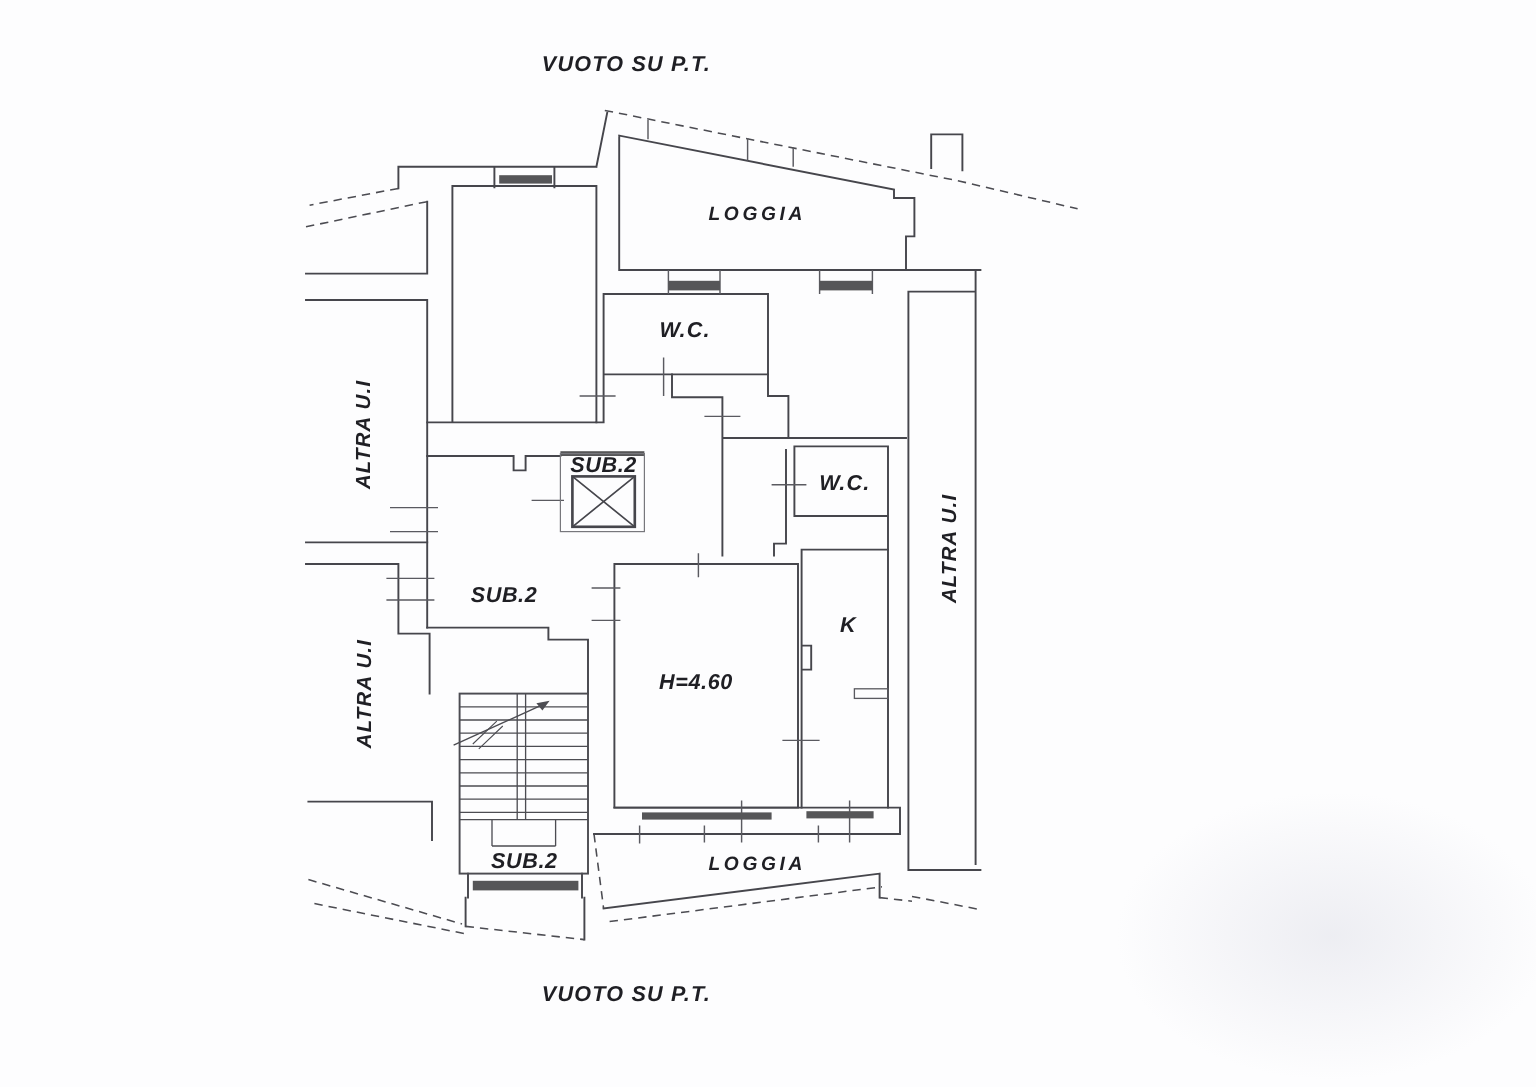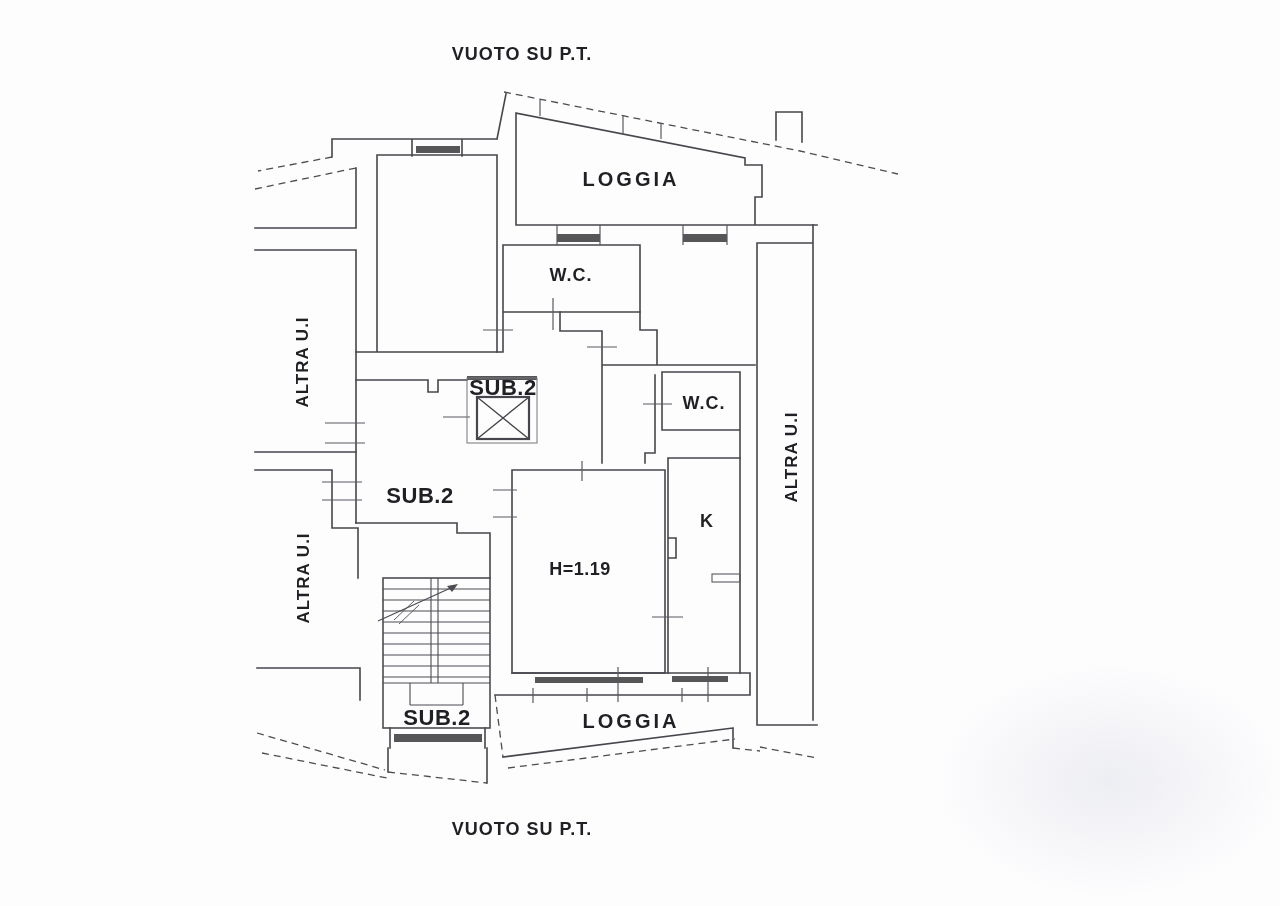--- a/index.html
+++ b/index.html
@@ -1,34 +1,35 @@
 <!DOCTYPE html>
 <html><head>
 <meta charset="utf-8">
 <style>
   html,body{margin:0;padding:0;background:#ffffff;}
   .canvas{
     position:relative;width:1280px;height:906px;
     background:#fdfdfe;overflow:hidden;
     font-family:"Liberation Sans", sans-serif;
+    font-style:italic;
   }
   .scan-shade{
     position:absolute;left:930px;top:660px;width:360px;height:240px;
     background:radial-gradient(closest-side, rgba(224,225,233,0.55), rgba(255,255,255,0));
     pointer-events:none;
   }
   svg.plan{position:absolute;left:0;top:0;}
   .lbl{
     position:absolute;transform:translate(-50%,-50%);
     color:#1f1f24;white-space:nowrap;font-weight:600;
   }
   .lbl.rot{transform:translate(-50%,-50%) rotate(-90deg);}
-  .lbl.room-big{font-size:20px;letter-spacing:3px;font-weight:600;}
+  .lbl.room-big{font-size:16px;letter-spacing:3px;font-weight:600;}
   .lbl.room{font-size:18px;letter-spacing:1px;text-align:right;}
-  .lbl.sub{font-size:22px;letter-spacing:0.5px;}
+  .lbl.sub{font-size:18px;letter-spacing:0.5px;}
   .lbl.note{font-size:18px;letter-spacing:0.5px;font-weight:700;}
   .lbl.annot{font-size:18px;letter-spacing:1px;font-weight:700;}
   .lbl.neighbor{font-size:17px;letter-spacing:1px;font-weight:600;}
   .plan-title{
     position:absolute;left:920px;top:368px;
     font-size:40px;letter-spacing:2px;font-weight:400;color:#28282c;
     white-space:nowrap;
   }
 </style>
 </head>
@@ -135,21 +136,21 @@
   <div class="lbl sub" style="left:503px;top:388px;">SUB.2</div>
 
   <div class="lbl room" style="left:704px;top:403px;">W.C.</div>
 
   <div class="lbl neighbor rot" style="left:792px;top:457px;">ALTRA U.I</div>
 
   <div class="lbl sub" style="left:420px;top:496px;">SUB.2</div>
 
   <div class="lbl room" style="left:707px;top:521px;">K</div>
 
-  <div class="lbl note" style="left:580px;top:569px;">H=1.19</div>
+  <div class="lbl note" style="left:580px;top:569px;">H=4.60</div>
 
   <div class="lbl neighbor rot" style="left:304px;top:578px;">ALTRA U.I</div>
 
   <div class="lbl sub" style="left:437px;top:718px;">SUB.2</div>
 
   <div class="lbl room-big" style="left:631px;top:721px;">LOGGIA</div>
 
   <div class="lbl annot" style="left:522px;top:829px;">VUOTO SU P.T.</div>
 
 

